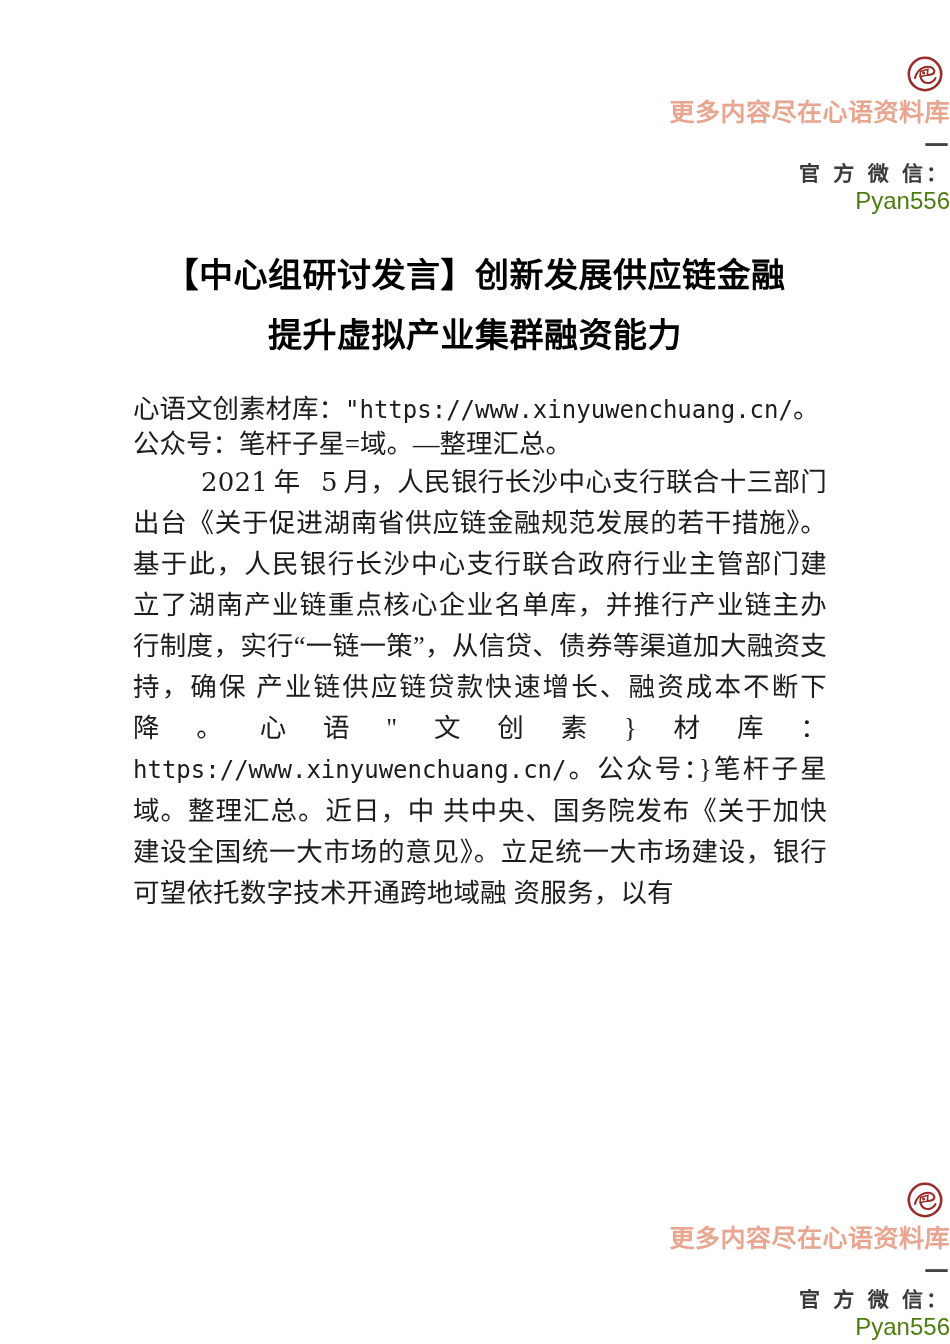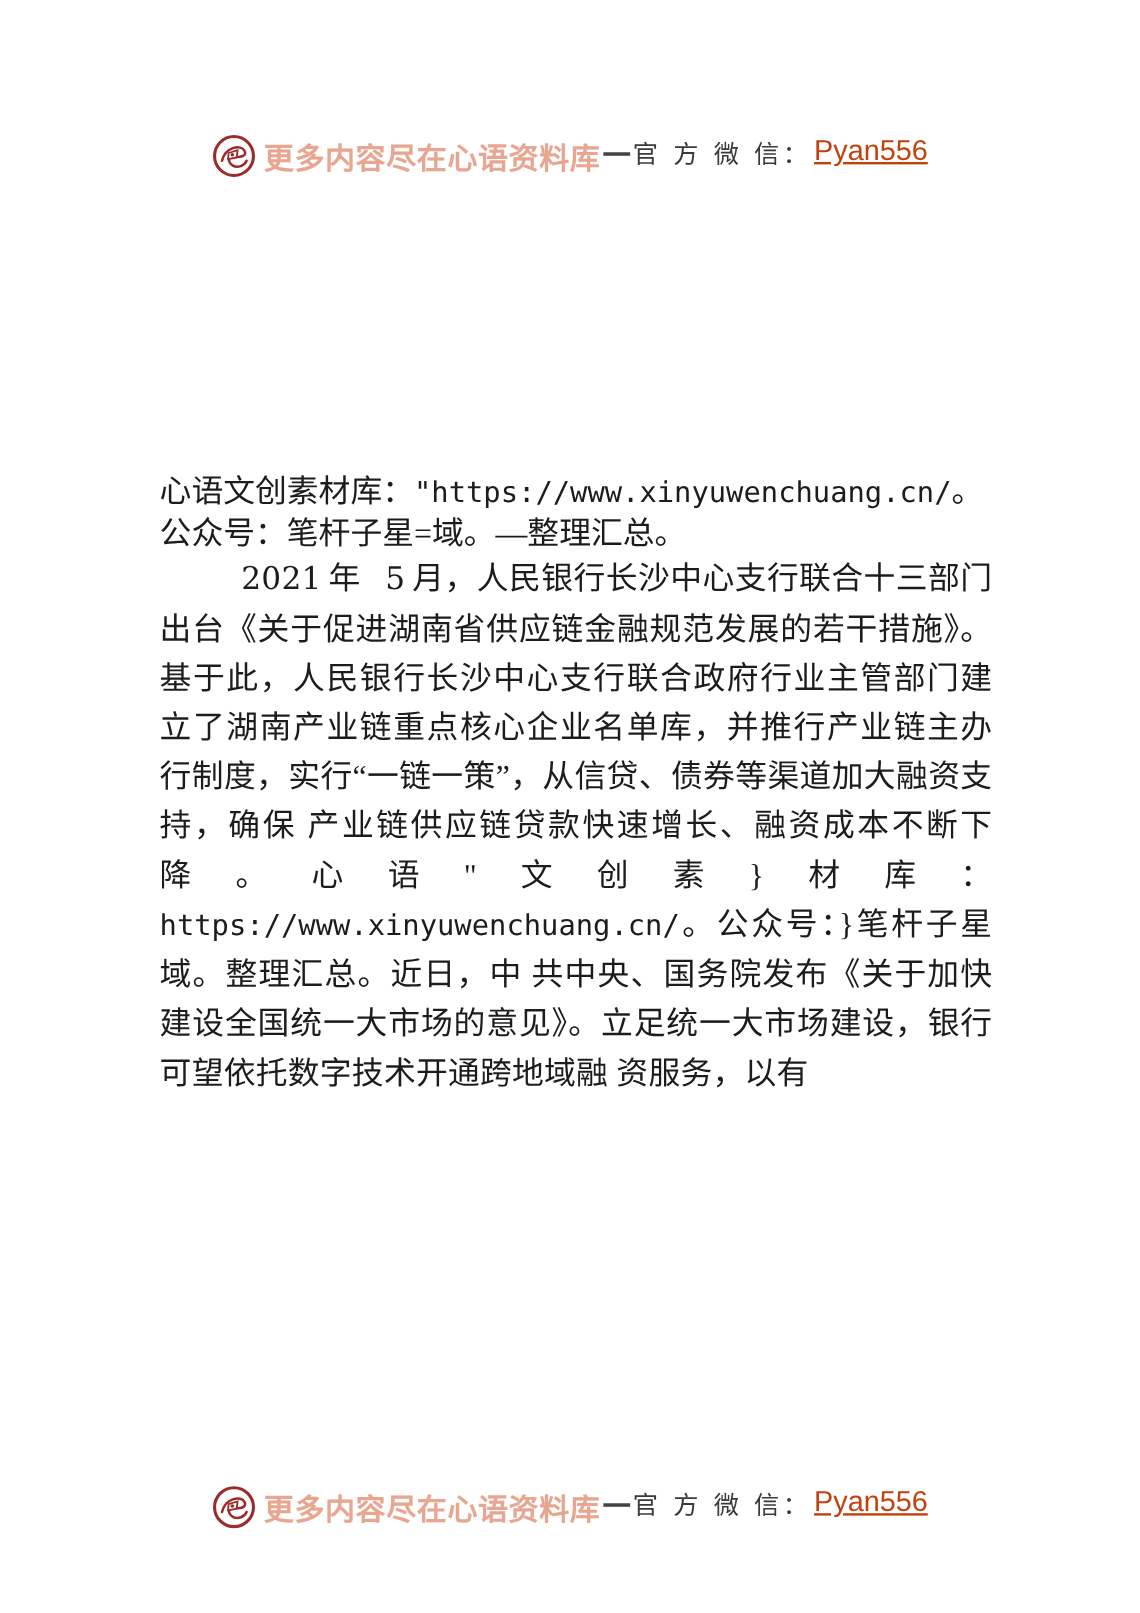--- a/index.html
+++ b/index.html
@@ -25,25 +25,26 @@
     box-sizing: border-box;
   }
 
   
   .wm {
     position: absolute;
     left: 0;
     width: 950px;
     height: 46px;
     display: flex;
-    align-items: flex-start;
+    align-items: flex-end;
     justify-content: center;
     gap: 0px;
     white-space: nowrap;
     user-select: none;
+    flex-direction: column;
   }
   .wm-header { top: 112px; }
   .wm-footer { top: 1238px; }
 
   .wm-logo {
     position: relative;
     width: 36px;
     height: 36px;
     margin-right: 7px;
     flex: 0 0 auto;
@@ -60,33 +61,32 @@
   }
   .wm-dash {
     font-family: "DejaVu Serif", serif;
     font-weight: 700;
     font-size: 25px;
     color: #444444;
     margin: 0 1px;
   }
   .wm-sub {
     font-family: "DejaVu Serif", "Liberation Serif", serif;
-    font-weight: 400;
+    font-weight: 700;
     font-size: 21px;
     letter-spacing: 3px;
     color: #3a3a3a;
   }
   .wm-id {
     font-family: "Liberation Sans", "DejaVu Sans", sans-serif;
     font-weight: 400;
     font-size: 24px;
-    color: #c2410c;
+    color: #4d7c0f;
     letter-spacing: 0px;
     margin-left: 2px;
-    text-decoration: underline;
   }
 
   
   .doc-title {
     position: absolute;
     top: 222px;
     left: 0;
     width: 950px;
     text-align: center;
     font-family: "DejaVu Serif", "Liberation Serif", serif;
@@ -148,20 +148,24 @@
         <path d="M13.5 15.5 L21 13.2 L20.2 19.2 L13 20.6 Z" fill="#ffffff" stroke="#9c2b2b" stroke-width="1.5"></path>
         <circle cx="16.6" cy="17" r="1.5" fill="#9c2b2b"></circle>
       </svg>
     </span>
     <span class="wm-main">更多内容尽在心语资料库</span>
     <span class="wm-dash">—</span>
     <span class="wm-sub">官 方 微 信：</span>
     <span class="wm-id">Pyan556</span>
   </div>
 
+  <h1 class="doc-title">
+    <span class="tline">【中心组研讨发言】创新发展供应链金融</span>
+    <span class="tline">提升虚拟产业集群融资能力</span>
+  </h1>
 
   <div class="body-block">
 
     <p class="para src"><span>心语文创素材库：</span><span class="mono">"</span><span class="mono">https://www.xinyuwenchuang.cn/</span><span>。公众号：笔杆子星=域。—整理汇总。</span></p>
 
 
     <p class="para indent"><span class="num">2021</span> <span>年</span> <span class="num">5</span> <span>月，人民银行长沙中心支行联合十三部门出台《关于促进湖南省供应链金融规范发展的若干措施》。基于此，人民银行长沙中心支行联合政府行业主管部门建立了湖南产业链重点核心企业名单库，并推行产业链主办行制度，实行“一链一策”，从信贷、债券等渠道加大融资支持，确保 产业链供应链贷款快速增长、融资成本不断下降。心语"文创素}材库：</span><span class="mono">https://www.xinyuwenchuang.cn/</span><span>。公众号：}笔杆子星域。整理汇总。近日，中 共中央、国务院发布《关于加快建设全国统一大市场的意见》。立足统一大市场建设，银行可望依托数字技术开通跨地域融 资服务，以有</span></p>
 
   </div>
 

